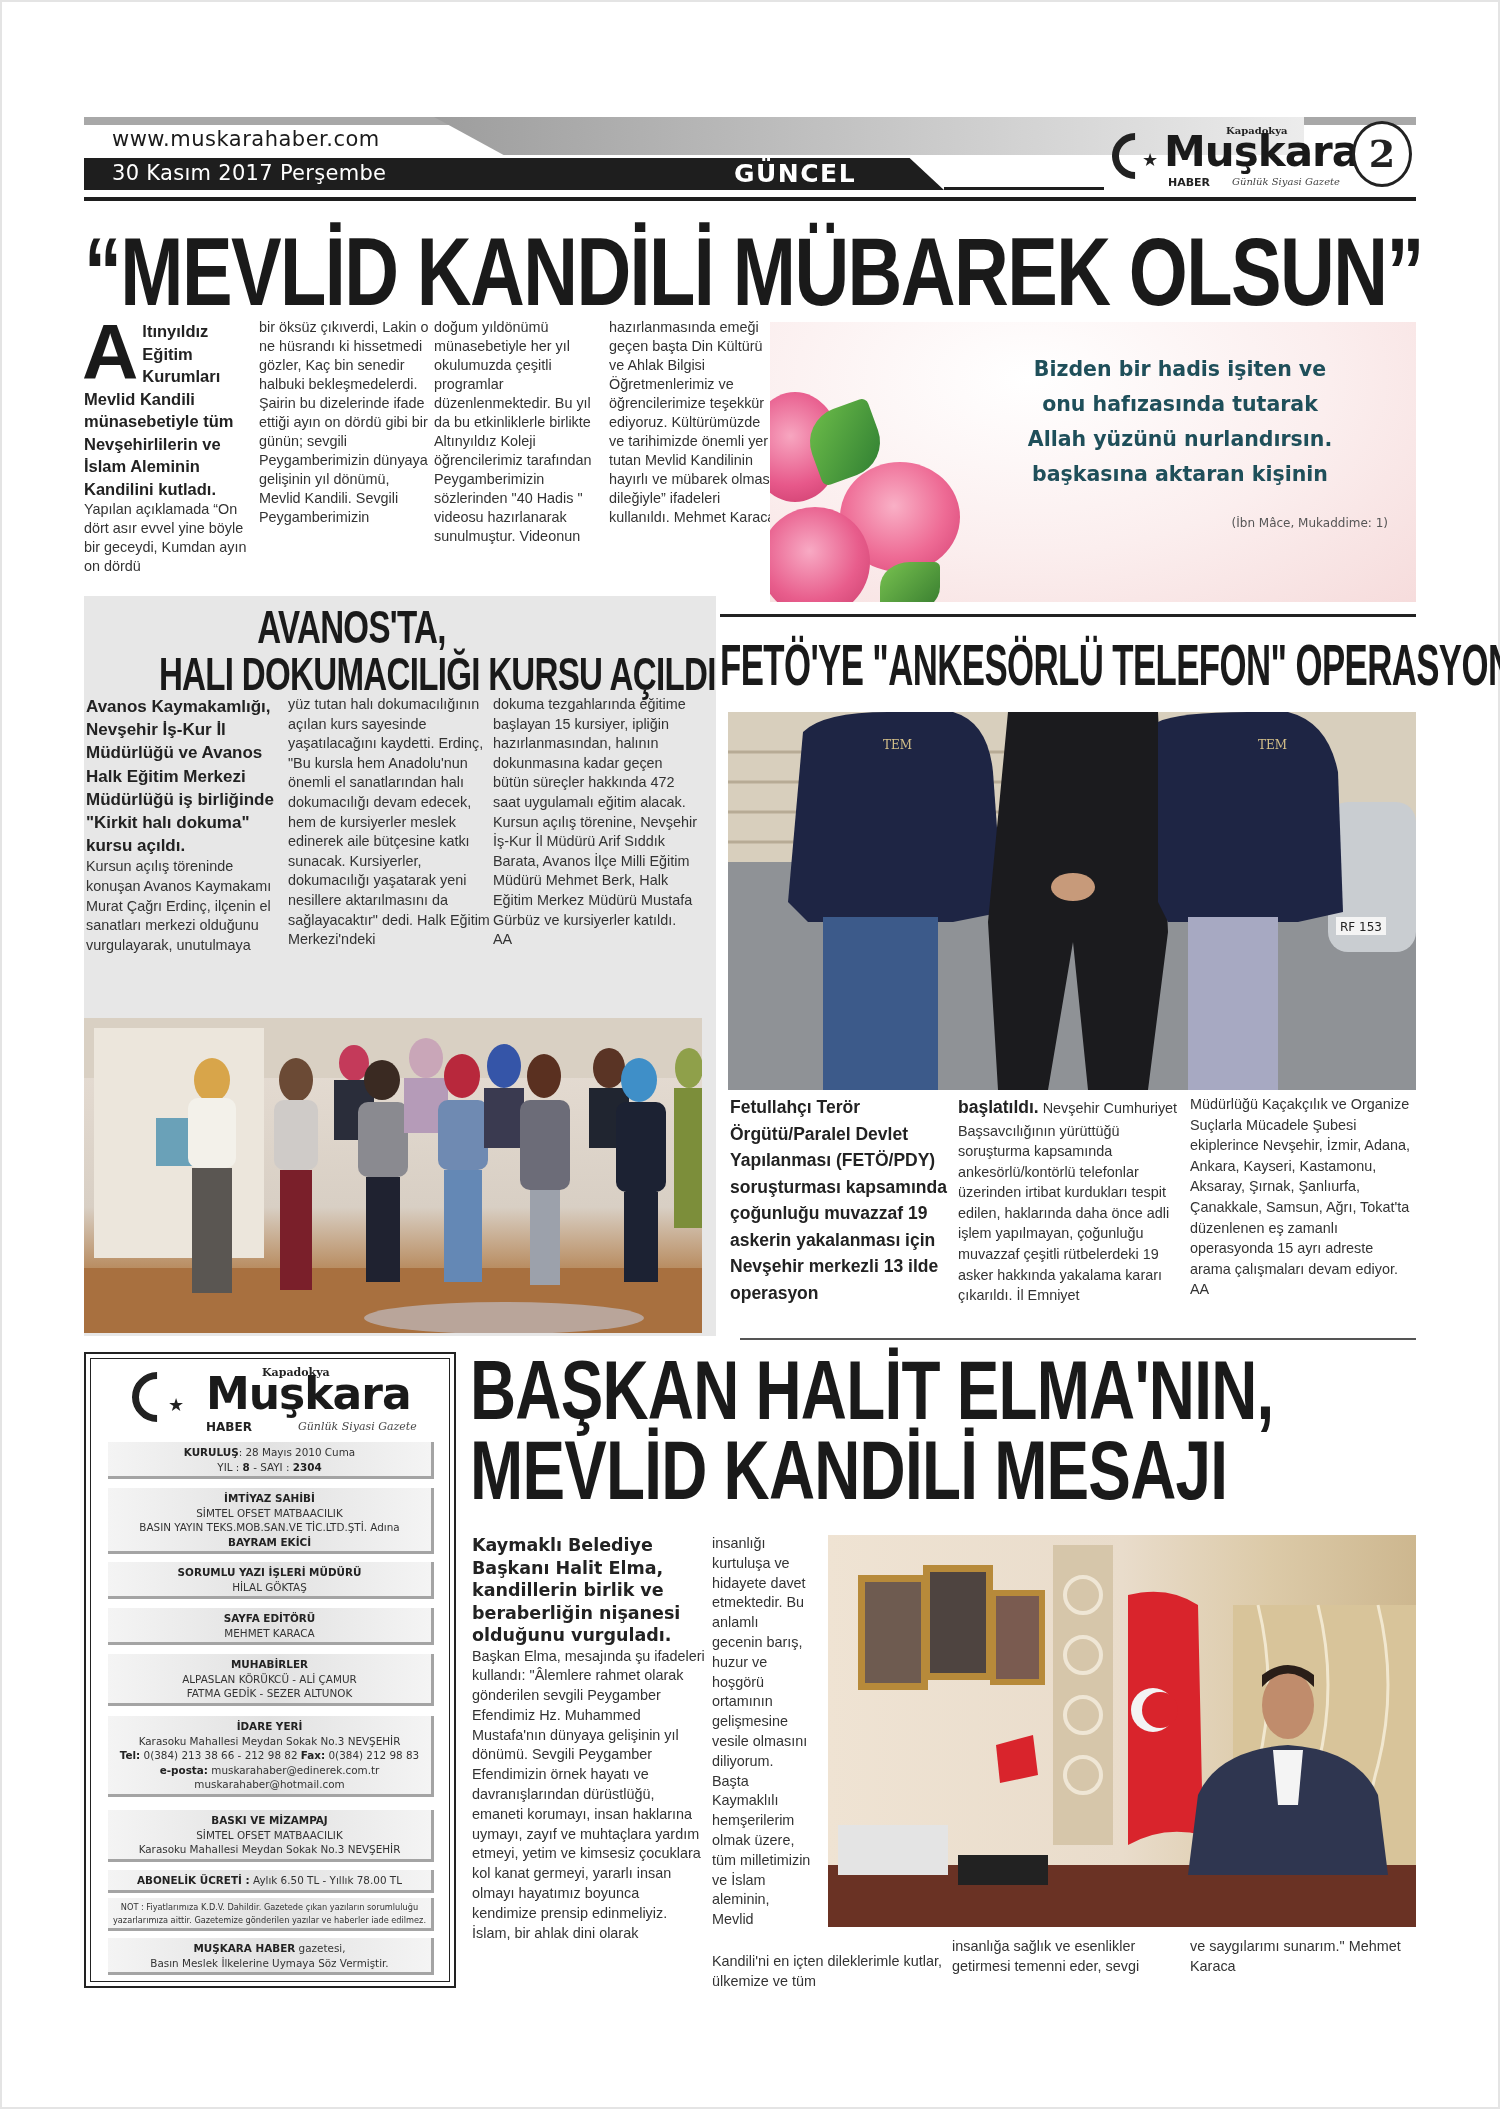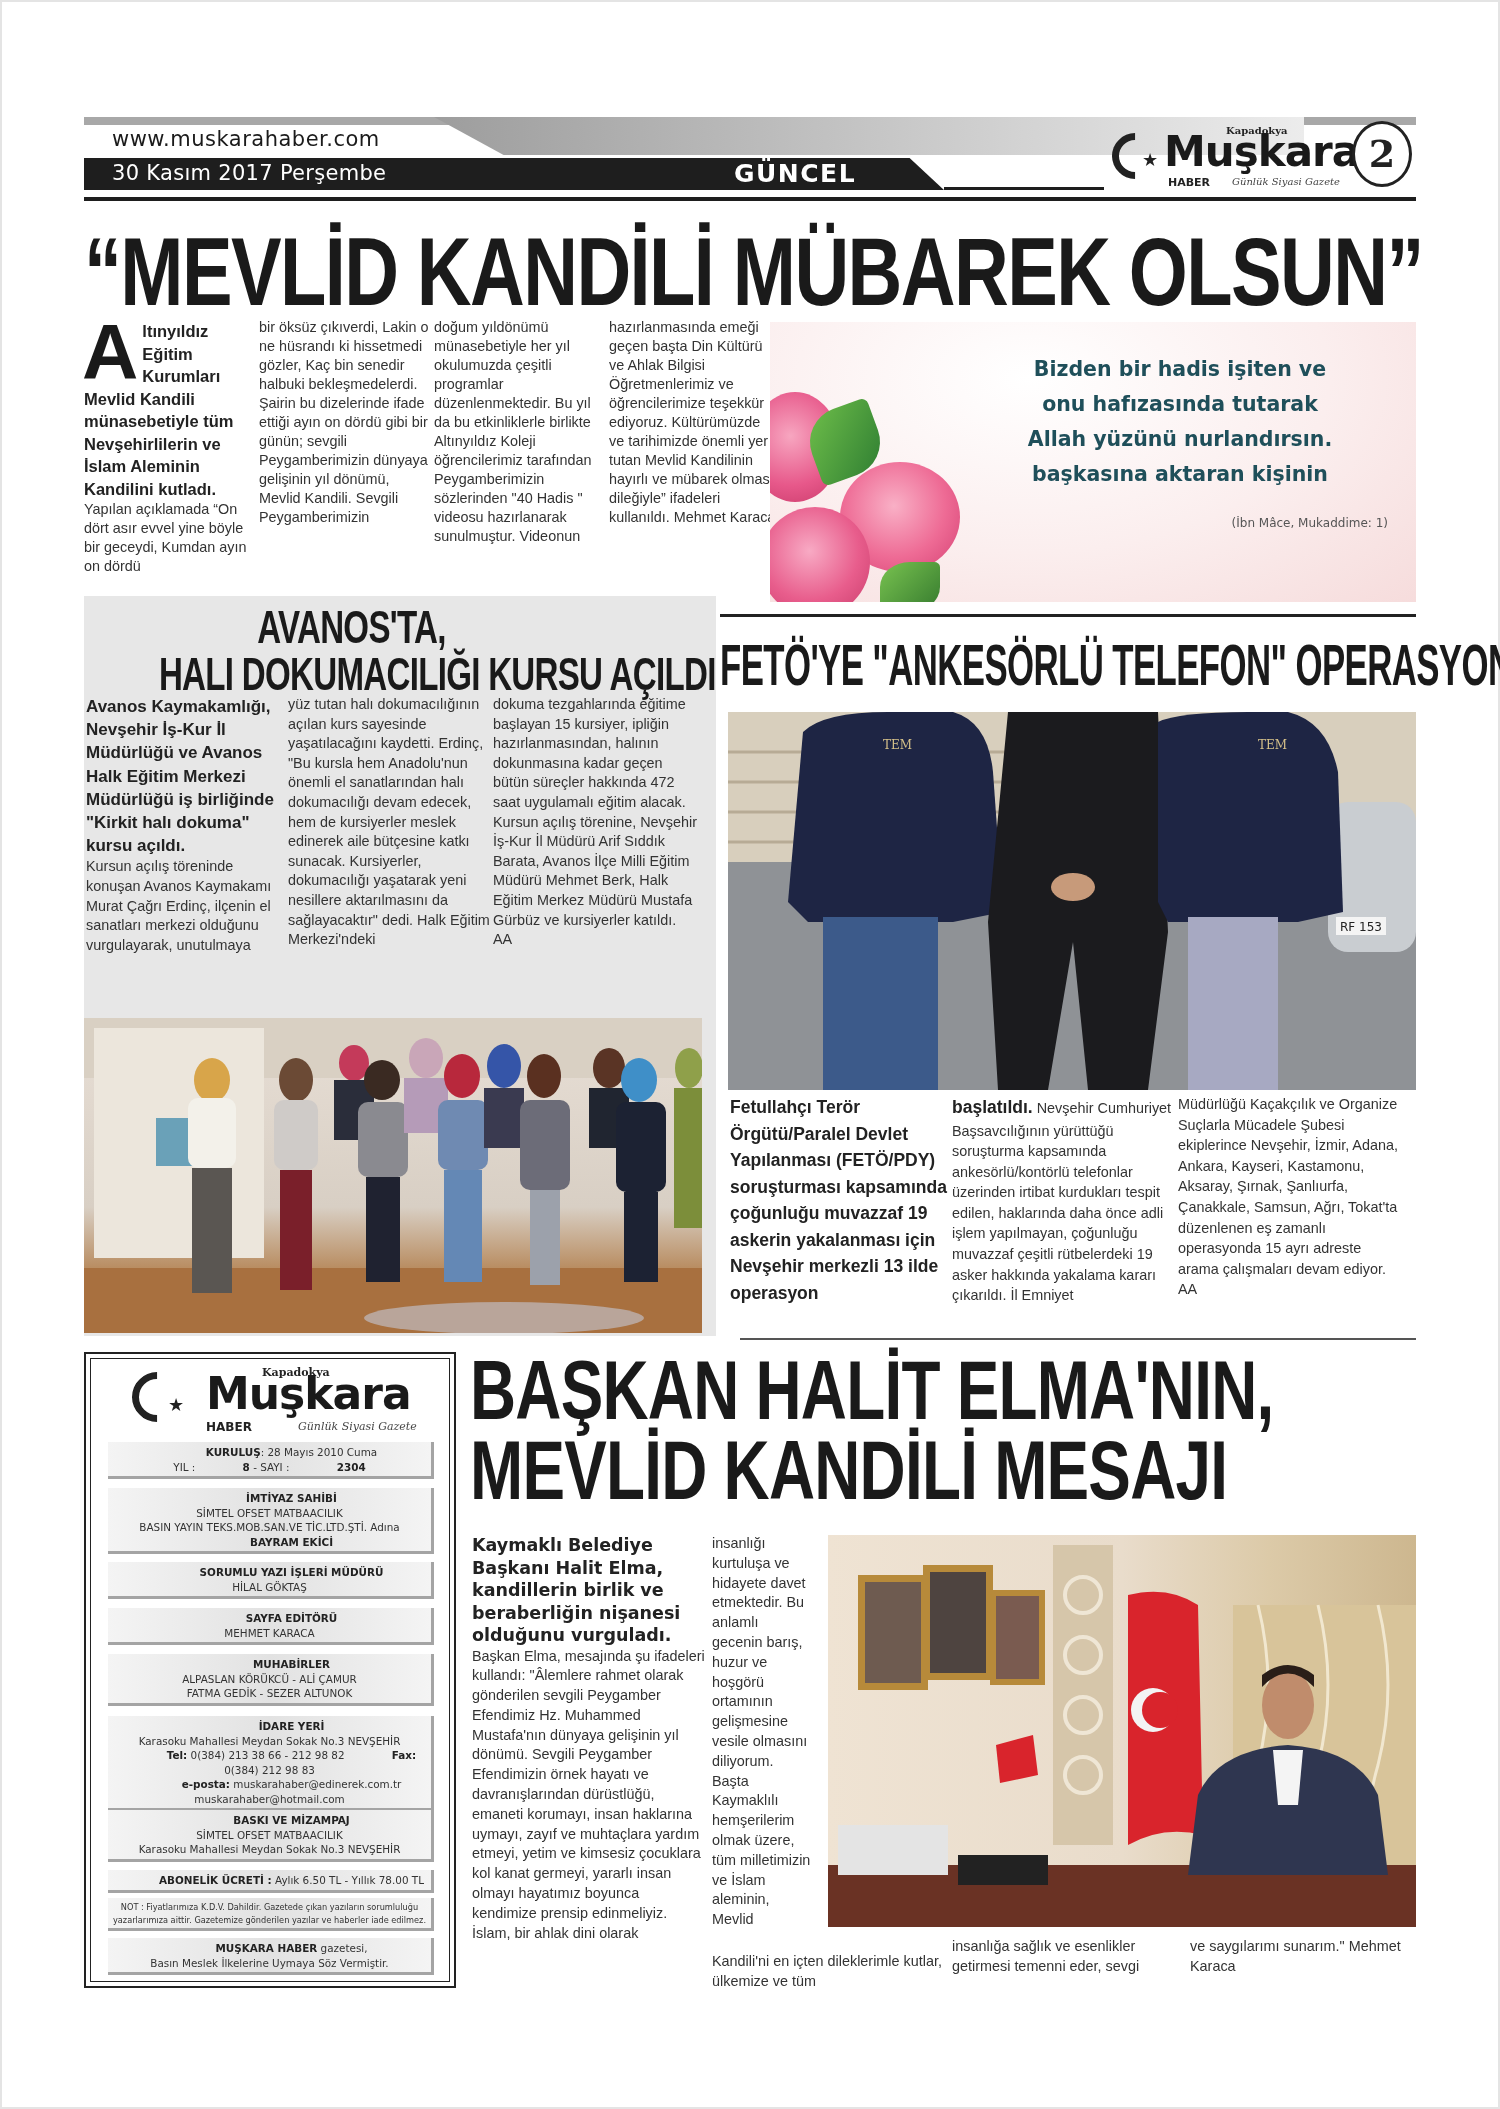--- a/index.html
+++ b/index.html
@@ -47,31 +47,31 @@
   .a2-title { position: absolute; left: 84px; top: 604px; width: 535px; text-align: center; font-weight: bold; font-size: 46px; line-height: 47px; letter-spacing: -1px; color: #1a1a1a; white-space: nowrap; }
   .a2-title span { display: block; transform: scaleX(0.72); transform-origin: center; }
   .a2-cols { position: absolute; left: 86px; top: 695px; width: 626px; height: 320px; display: grid; grid-template-columns: 202px 205px 205px; font-size: 14.4px; line-height: 19.6px; color: #333; }
   .a2-lede { font-weight: bold; font-size: 17px; line-height: 23.2px; color: #222; }
   .a2-photo { position: absolute; left: 84px; top: 1018px; width: 618px; height: 315px; overflow: hidden; background: linear-gradient(180deg,#e8dfd6 0%,#d8cfc4 60%,#b07a45 85%,#8f5f33 100%); }
 
   
   .rule-a3 { position: absolute; left: 720px; top: 614px; width: 696px; height: 3px; background: #222; }
   .a3-title { position: absolute; left: 720px; top: 630px; width: 696px; font-weight: bold; font-size: 58px; line-height: 70px; white-space: nowrap; color: #1a1a1a; letter-spacing: -1px; transform: scaleX(0.6); transform-origin: left center; }
   .a3-photo { position: absolute; left: 728px; top: 712px; width: 688px; height: 378px; overflow: hidden; background: linear-gradient(180deg,#cfc6b6 0%,#bdb3a0 30%,#9ea0a3 60%,#8d9093 100%); }
-  .a3-cols { position: absolute; left: 730px; top: 1094px; width: 686px; height: 230px; display: grid; grid-template-columns: 222px 226px 226px; font-size: 14.4px; line-height: 20.6px; color: #333; }
+  .a3-cols { position: absolute; left: 730px; top: 1094px; width: 686px; height: 230px; display: grid; grid-template-columns: 222px 226px 226px; column-gap: 6px; font-size: 14.4px; line-height: 20.6px; color: #333; }
   .a3-lede { font-weight: bold; font-size: 17.5px; line-height: 26.5px; color: #222; }
 
   .rule-a4 { position: absolute; left: 740px; top: 1338px; width: 676px; height: 2px; background: #555; }
 
   
   .kunye { position: absolute; left: 84px; top: 1352px; width: 372px; height: 636px; border: 2px solid #222; padding: 4px; }
   .kunye-inner { position: absolute; left: 4px; top: 4px; right: 4px; bottom: 4px; border: 1.5px solid #222; }
   .kunye-logo { position: absolute; left: 24px; top: 12px; width: 320px; height: 68px; }
   .k-box { position: absolute; left: 22px; width: 326px; text-align: center; font-family: "DejaVu Sans", sans-serif; font-size: 10.4px; line-height: 14.5px; color: #333; background: linear-gradient(90deg,#f4f4f4,#e2e2e2 50%,#f4f4f4); border-right: 3px solid #a4a4a4; border-bottom: 3px solid #a4a4a4; padding: 3px 0 2px; }
-  .k-box b { color: #222; margin-left: 44px; }
+  .k-box b { color: #222; }
   .k-note { font-size: 8.2px; line-height: 12.5px; }
 
   
   .a4-title { position: absolute; left: 470px; top: 1350px; width: 960px; font-weight: bold; font-size: 84px; line-height: 80px; color: #1a1a1a; letter-spacing: -1px; white-space: nowrap; }
   .a4-title span { display: block; transform: scaleX(0.76); transform-origin: left center; }
   .a4-col1 { position: absolute; left: 472px; top: 1534px; width: 235px; font-size: 14.4px; line-height: 19.8px; color: #333; }
   .a4-lede { font-weight: bold; font-size: 17.5px; line-height: 22.5px; color: #222; font-family: "DejaVu Sans", sans-serif; }
   .a4-col2 { position: absolute; left: 712px; top: 1534px; width: 100px; font-size: 14.4px; line-height: 19.8px; color: #333; }
   .a4-col2b { position: absolute; left: 712px; top: 1952px; width: 240px; font-size: 14.4px; line-height: 19.8px; color: #333; }
   .a4-col3 { position: absolute; left: 952px; top: 1937px; width: 220px; font-size: 14.4px; line-height: 19.8px; color: #333; }

